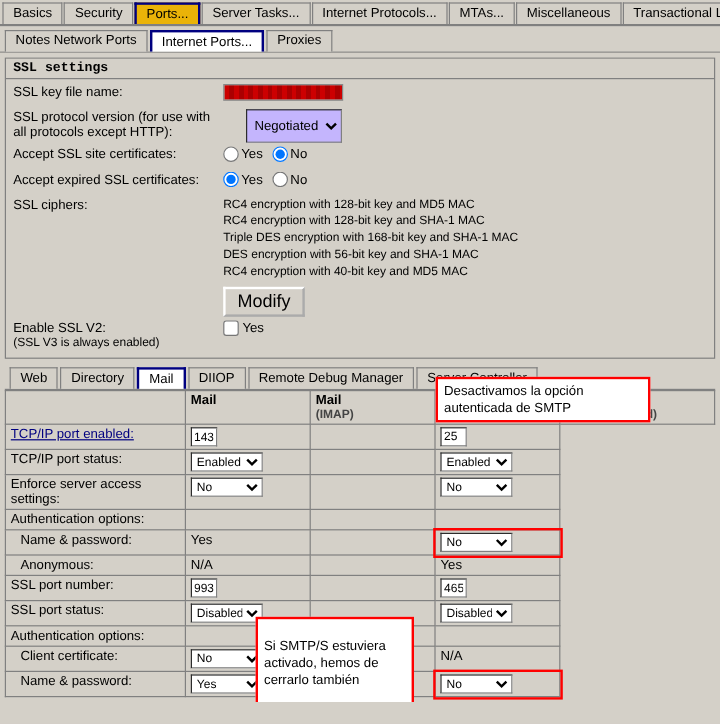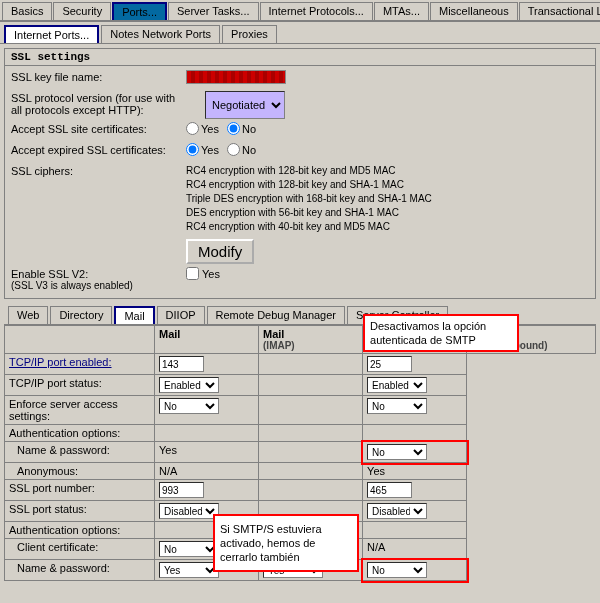--- a/index.html
+++ b/index.html
@@ -22,21 +22,21 @@
     .top-tab {
       padding: 2px 8px;
       background: #d4d0c8;
       border: 1px solid #808080;
       border-bottom: none;
       cursor: pointer;
       font-size: 11px;
       white-space: nowrap;
     }
     .top-tab.active {
-      background: #0369a1;
+      background: #eab308;
       border: 2px solid #000080;
       border-bottom: none;
       font-weight: normal;
     }
 
     
     .second-tabs {
       display: flex;
       background: #d4d0c8;
       border-bottom: 1px solid #808080;
@@ -189,21 +189,21 @@
       font-size: 10px;
       color: #444;
     }
 
     .field-input {
       background: #fff;
       border: 1px inset #808080;
       padding: 0 2px;
       font-size: 10px;
       height: 16px;
-      width: 45px;
+      width: 22px;
     }
     .select-small {
       background: #fff;
       border: 1px inset #808080;
       font-size: 10px;
       height: 16px;
       width: 60px;
     }
 
     .row-label {
@@ -231,22 +231,22 @@
     <div class="top-tab">Security</div>
     <div class="top-tab active">Ports...</div>
     <div class="top-tab">Server Tasks...</div>
     <div class="top-tab">Internet Protocols...</div>
     <div class="top-tab">MTAs...</div>
     <div class="top-tab">Miscellaneous</div>
     <div class="top-tab">Transactional Logging</div>
   </div>
 
   <div class="second-tabs">
+    <div class="second-tab">Notes Network Ports</div>
     <div class="second-tab active">Internet Ports...</div>
-    <div class="second-tab">Notes Network Ports</div>
     <div class="second-tab">Proxies</div>
   </div>
 
   <div class="main-content">
 
     <div class="group-box">
       <div class="group-title">SSL settings</div>
       <div class="group-content">
 
         <div class="form-row">
@@ -358,21 +358,21 @@
           </tr>
         </thead>
         <tbody>
 
           <tr>
             <td><span class="row-label">TCP/IP port enabled:</span></td>
             <td><input class="field-input" value="143" style=""></td>
             <td></td>
             <td style="position:relative;">
               
-              <div style="position:absolute; left:0; top:-40px; border:2px solid red; background:#fff; padding:3px 5px; font-size:11px; width:156px; line-height:14px; z-index:20;">Desactivamos la opción autenticada de SMTP</div>
+              <div style="position:absolute; left:0; top:-40px; border:2px solid red; background:#fff; padding:3px 5px; font-size:11px; width:179px; line-height:14px; z-index:20;">Desactivamos la opción autenticada de SMTP</div>
               <input class="field-input" value="25" style="">
             </td>
           </tr>
 
           <tr>
             <td><span class="row-label-plain">TCP/IP port status:</span></td>
             <td>
               <select class="select-small"><option>Enabled</option></select>
             </td>
             <td></td>
@@ -424,21 +424,21 @@
             <td></td>
             <td><select class="select-small"><option>Disabled</option></select></td>
           </tr>
 
           <tr>
             <td><span class="row-label-plain">Authentication options:</span></td>
             <td></td>
             <td>
 
               <div style="position:relative; z-index:20;">
-                <div style="position:absolute; left:-50px; top:-10px; border:2px solid red; background:#fff; padding:6px 5px; font-size:11px; width:146px; line-height:14px;">Si SMTP/S estuviera activado, hemos de cerrarlo también</div>
+                <div style="position:absolute; left:-50px; top:-10px; border:2px solid red; background:#fff; padding:16px 5px; font-size:11px; width:132px; line-height:14px;">Si SMTP/S estuviera activado, hemos de cerrarlo también</div>
               </div>
             </td>
             <td></td>
           </tr>
 
           <tr>
             <td><span class="row-label-plain" style="padding-left:8px;">Client certificate:</span></td>
             <td><select class="select-small"><option>No</option></select></td>
             <td><select class="select-small"><option>No</option></select></td>
             <td><span>N/A</span></td>

